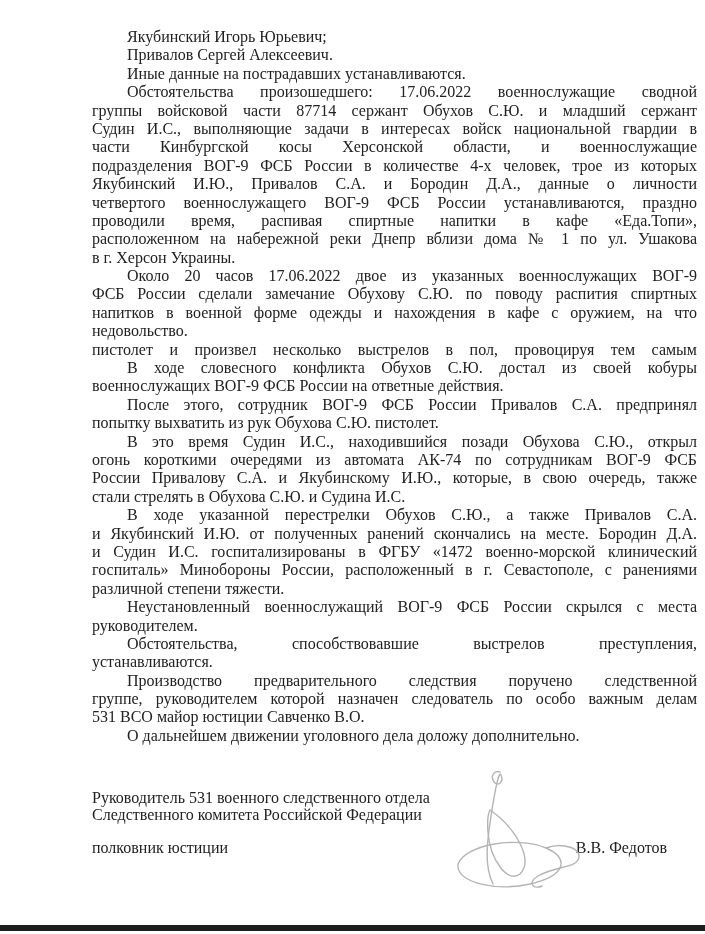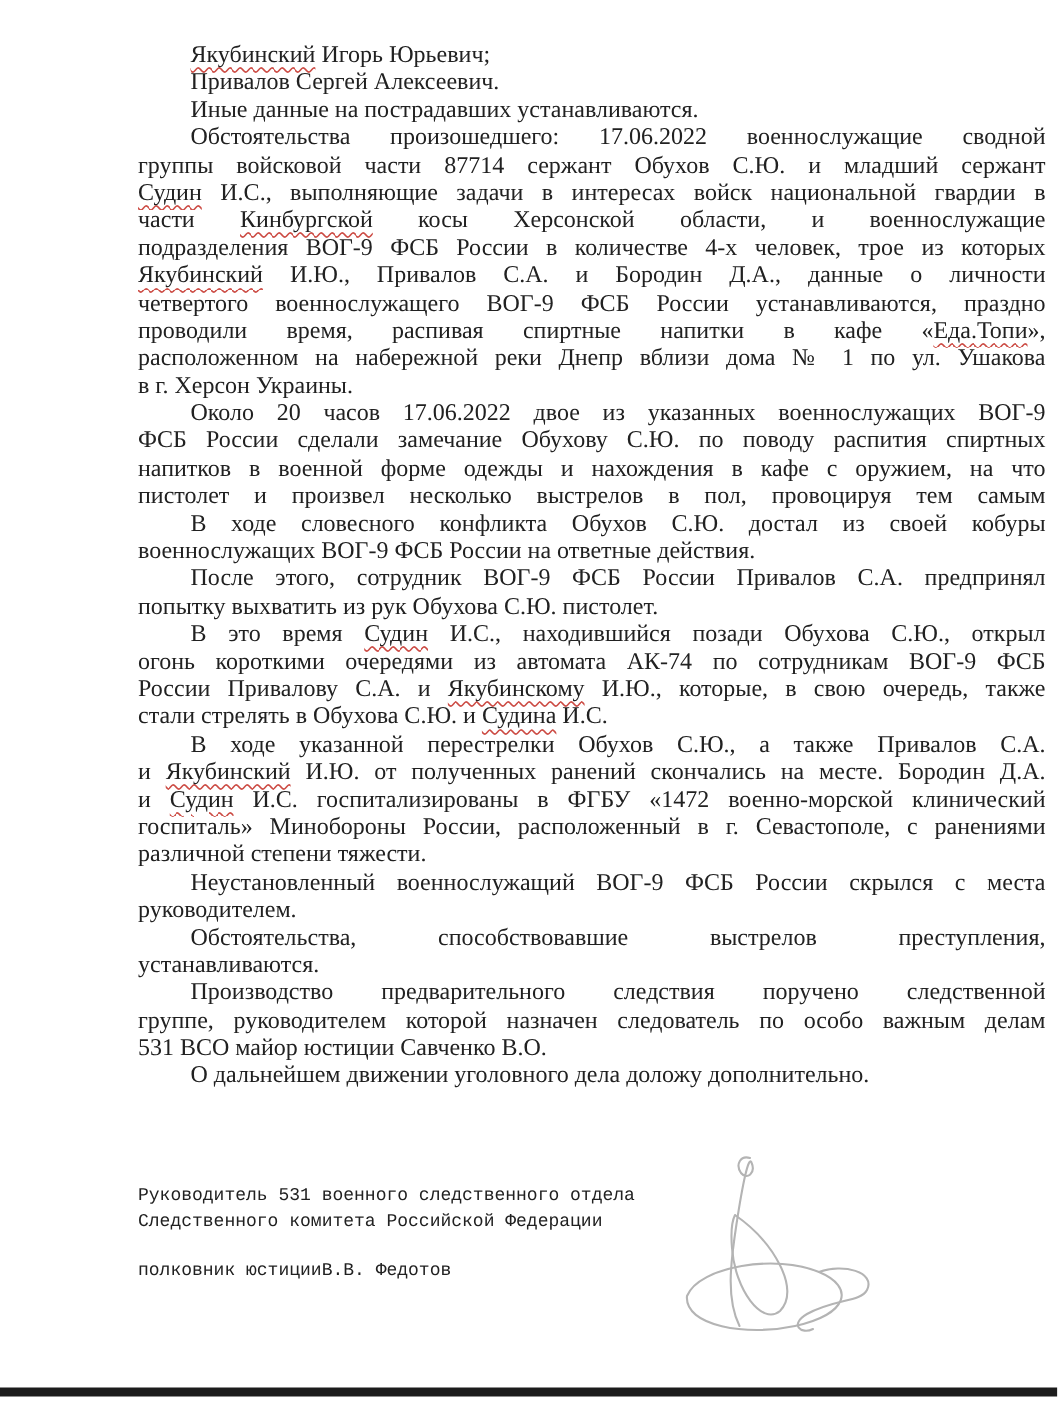--- a/index.html
+++ b/index.html
@@ -31,39 +31,38 @@
     height: 18.4px;
     overflow: visible;
   }
   .line.pe {
     text-align-last: left;
   }
   .line.ind {
     text-indent: 35px;
   }
   .sp {
-    text-decoration: underline;
     text-decoration-style: wavy;
     text-decoration-color: #cc4b44;
     text-decoration-thickness: 1px;
     text-underline-offset: 3px;
   }
   .sig-block {
     position: absolute;
     left: 92px;
     top: 789px;
     width: 575px;
-    font-size: 12px;
+    font-size: 16px;
     line-height: 17px;
     color: #212121;
-    font-family: Liberation Mono, monospace;
   }
   .sig-row {
     margin-top: 16px;
     display: flex;
+    justify-content: space-between;
   }
   .scribble {
     position: absolute;
     left: 438px;
     top: 768px;
     width: 165px;
     height: 130px;
   }
   .bottom-bar {
     position: absolute;
@@ -89,20 +88,21 @@
       <div class="line"><span>части </span><span class="sp">Кинбургской</span><span> косы Херсонской области, и военнослужащие</span></div>
       <div class="line"><span>подразделения ВОГ-9 ФСБ России в количестве 4-х человек, трое из которых</span></div>
       <div class="line"><span class="sp">Якубинский</span><span> И.Ю., Привалов С.А. и Бородин Д.А., данные о личности</span></div>
       <div class="line"><span>четвертого военнослужащего ВОГ-9 ФСБ России устанавливаются, праздно</span></div>
       <div class="line"><span>проводили время, распивая спиртные напитки в кафе «</span><span class="sp">Еда.Топи</span><span>»,</span></div>
       <div class="line"><span>расположенном на набережной реки Днепр вблизи дома № 1 по ул. Ушакова</span></div>
       <div class="line pe"><span>в г. Херсон Украины.</span></div>
       <div class="line ind"><span>Около 20 часов 17.06.2022 двое из указанных военнослужащих ВОГ-9</span></div>
       <div class="line"><span>ФСБ России сделали замечание Обухову С.Ю. по поводу распития спиртных</span></div>
       <div class="line"><span>напитков в военной форме одежды и нахождения в кафе с оружием, на что</span></div>
+      <div class="line pe"><span>недовольство.</span></div>
       <div class="line"><span>пистолет и произвел несколько выстрелов в пол, провоцируя тем самым</span></div>
       <div class="line ind"><span>В ходе словесного конфликта Обухов С.Ю. достал из своей кобуры</span></div>
       <div class="line pe"><span>военнослужащих ВОГ-9 ФСБ России на ответные действия.</span></div>
       <div class="line ind"><span>После этого, сотрудник ВОГ-9 ФСБ России Привалов С.А. предпринял</span></div>
       <div class="line pe"><span>попытку выхватить из рук Обухова С.Ю. пистолет.</span></div>
       <div class="line ind"><span>В это время </span><span class="sp">Судин</span><span> И.С., находившийся позади Обухова С.Ю., открыл</span></div>
       <div class="line"><span>огонь короткими очередями из автомата АК-74 по сотрудникам ВОГ-9 ФСБ</span></div>
       <div class="line"><span>России Привалову С.А. и </span><span class="sp">Якубинскому</span><span> И.Ю., которые, в свою очередь, также</span></div>
       <div class="line pe"><span>стали стрелять в Обухова С.Ю. и </span><span class="sp">Судина</span><span> И.С.</span></div>
       <div class="line ind"><span>В ходе указанной перестрелки Обухов С.Ю., а также Привалов С.А.</span></div>

